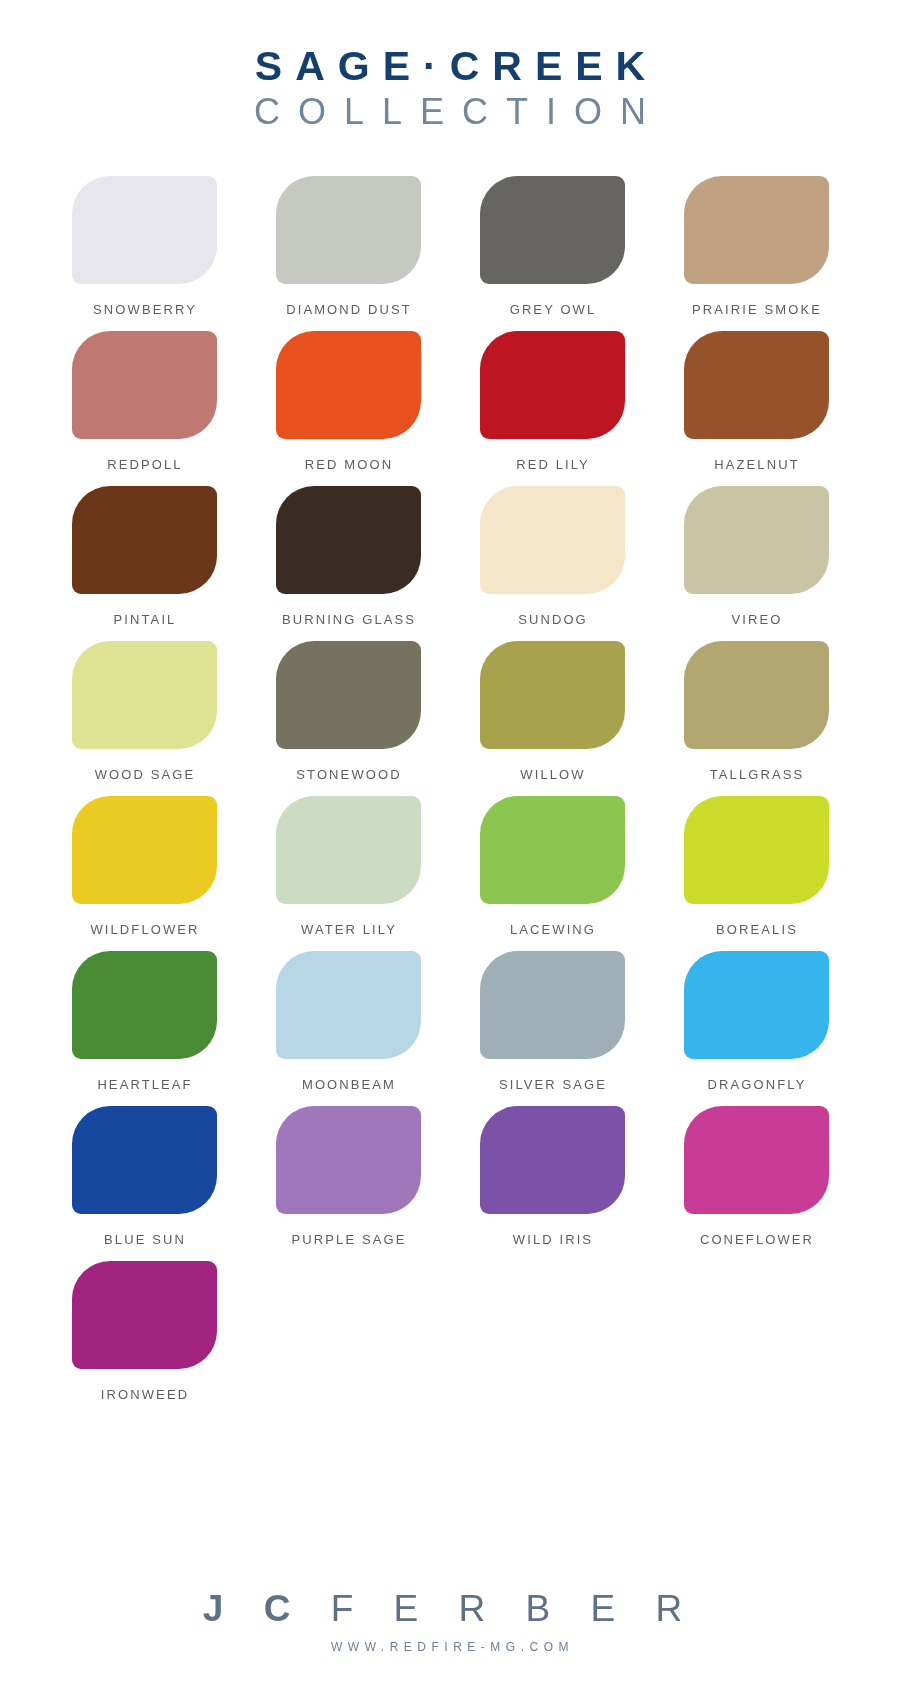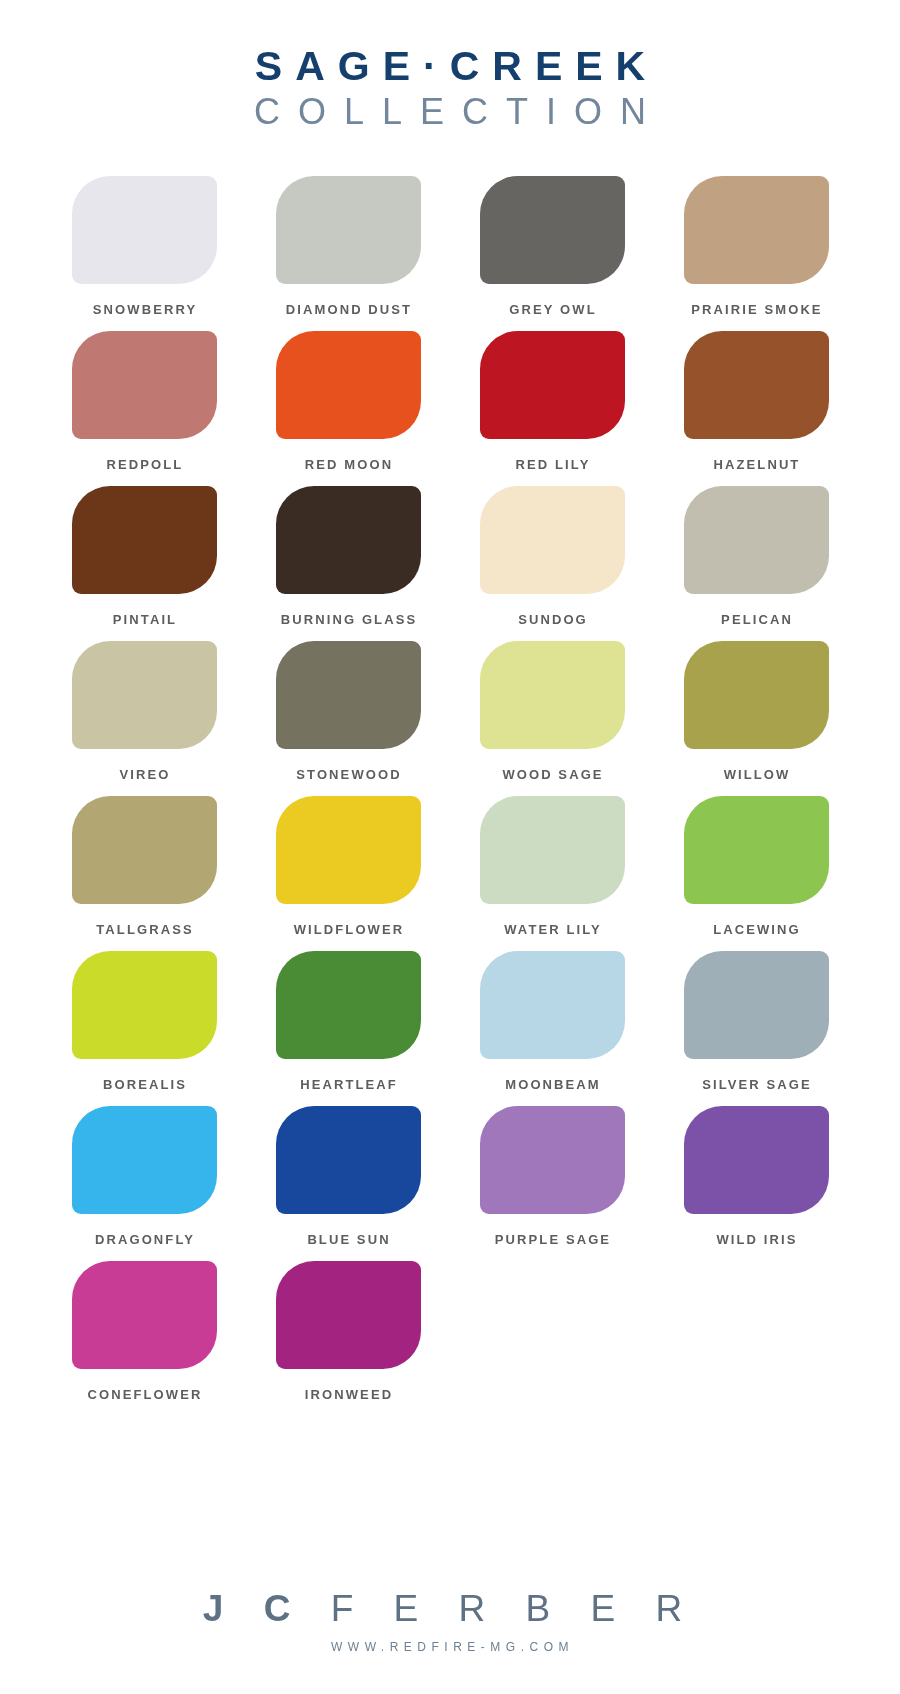--- a/index.html
+++ b/index.html
@@ -74,21 +74,21 @@
   .chip {
     width: 145px;
     height: 108px;
     border-radius: 38px 9px 38px 9px;
     flex: 0 0 auto;
   }
 
   .chip-label {
     margin-top: 18px;
     font-size: 13px;
-    font-weight: 700;
+    font-weight: 400;
     letter-spacing: 2.1px;
     color: #5d5d5d;
     text-transform: uppercase;
     white-space: nowrap;
     padding-left: 2px;
   }
 
   
   .footer {
     flex: 0 0 auto;
@@ -172,34 +172,30 @@
       </div>
       <div class="cell">
         <div class="chip" style="background: rgb(58, 43, 35);"></div>
         <div class="chip-label">BURNING GLASS</div>
       </div>
       <div class="cell">
         <div class="chip" style="background: rgb(246, 230, 201);"></div>
         <div class="chip-label">SUNDOG</div>
       </div>
       <div class="cell">
-        <div class="chip" style="background: rgb(193, 189, 175);"></div>
-        <div class="chip-label">PELICAN</div>
-      </div>
-      <div class="cell">
         <div class="chip" style="background: rgb(200, 196, 164);"></div>
         <div class="chip-label">VIREO</div>
       </div>
       <div class="cell">
+        <div class="chip" style="background: rgb(221, 227, 146);"></div>
+        <div class="chip-label">WOOD SAGE</div>
+      </div>
+      <div class="cell">
         <div class="chip" style="background: rgb(117, 114, 95);"></div>
         <div class="chip-label">STONEWOOD</div>
-      </div>
-      <div class="cell">
-        <div class="chip" style="background: rgb(221, 227, 146);"></div>
-        <div class="chip-label">WOOD SAGE</div>
       </div>
       <div class="cell">
         <div class="chip" style="background: rgb(168, 162, 76);"></div>
         <div class="chip-label">WILLOW</div>
       </div>
       <div class="cell">
         <div class="chip" style="background: rgb(178, 166, 114);"></div>
         <div class="chip-label">TALLGRASS</div>
       </div>
       <div class="cell">

